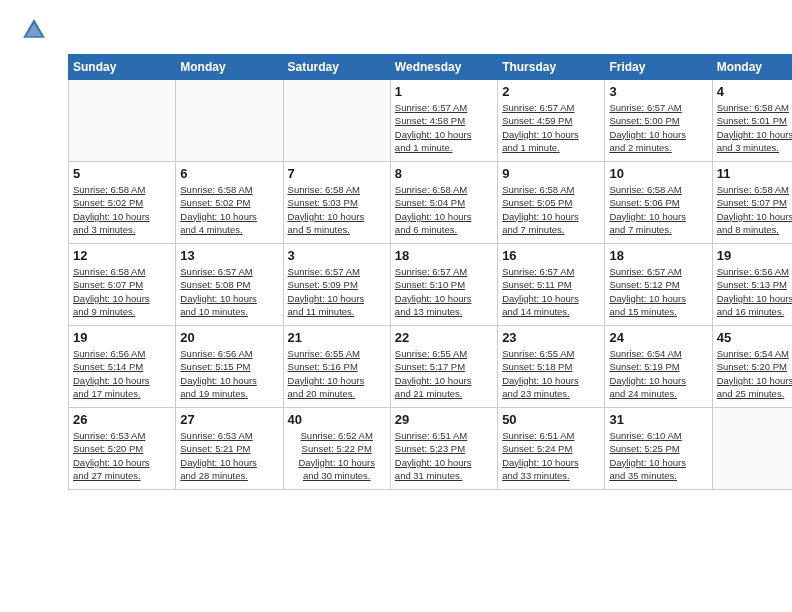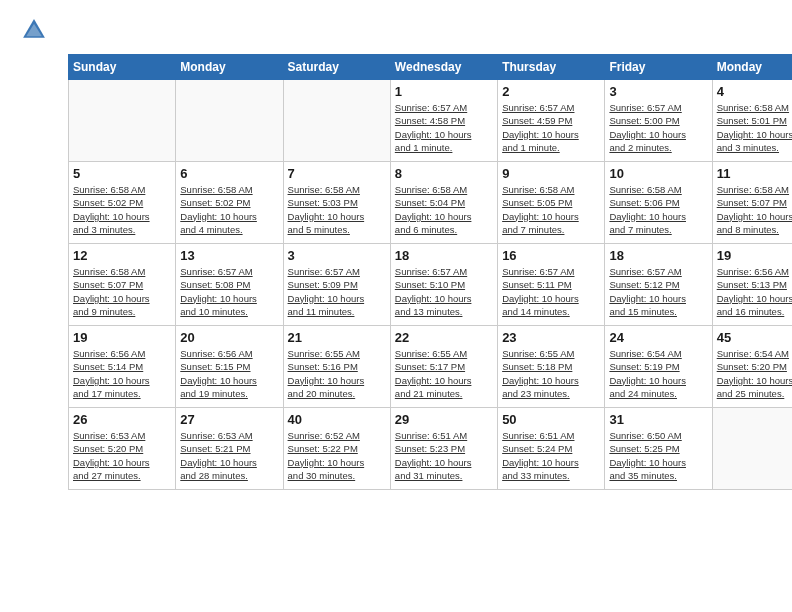--- a/index.html
+++ b/index.html
@@ -325,42 +325,42 @@
           </td>
           <td>
             <div class="day-number">27</div>
             <div class="day-info" style="white-space: pre-line;">Sunrise: 6:53 AM
 Sunset: 5:21 PM
 Daylight: 10 hours
 and 28 minutes.</div>
           </td>
           <td>
             <div class="day-number">40</div>
-            <div class="day-info" style="white-space: pre-line;">Sunrise: 6:52 AM
+            <div class="day-info" style="white-space: pre-line; text-align: center;">Sunrise: 6:52 AM
 Sunset: 5:22 PM
 Daylight: 10 hours
 and 30 minutes.</div>
           </td>
           <td>
             <div class="day-number">29</div>
             <div class="day-info" style="white-space: pre-line;">Sunrise: 6:51 AM
 Sunset: 5:23 PM
 Daylight: 10 hours
 and 31 minutes.</div>
           </td>
           <td>
             <div class="day-number">50</div>
             <div class="day-info" style="white-space: pre-line;">Sunrise: 6:51 AM
 Sunset: 5:24 PM
 Daylight: 10 hours
 and 33 minutes.</div>
           </td>
           <td>
             <div class="day-number">31</div>
-            <div class="day-info" style="white-space: pre-line;">Sunrise: 6:50 AM
+            <div class="day-info" style="white-space: pre-line;">Sunrise: 6:10 AM
 Sunset: 5:25 PM
 Daylight: 10 hours
 and 35 minutes.</div>
           </td>
           <td class="empty"></td>
         </tr>
       </tbody>
   </table>
 </div>
 

